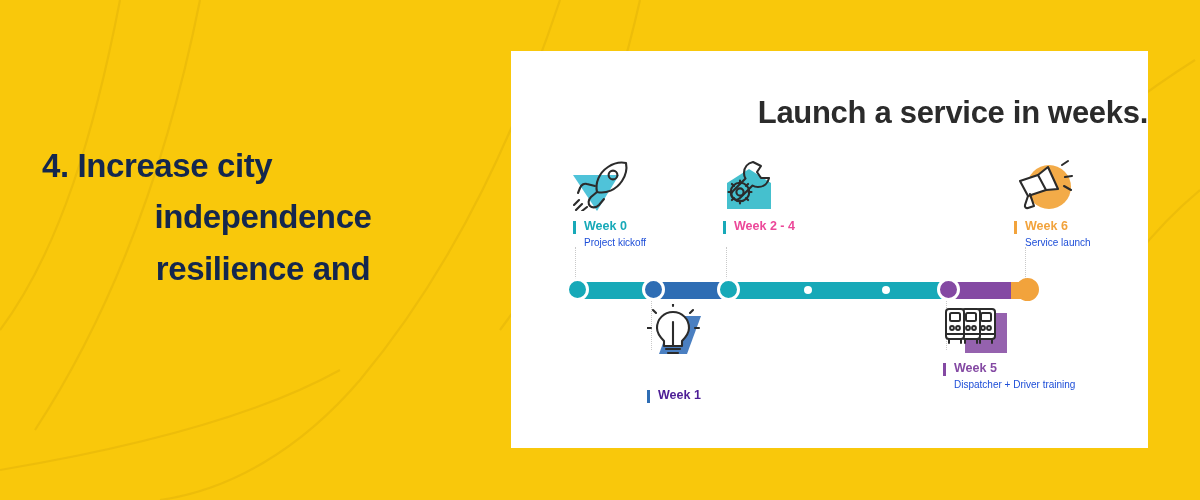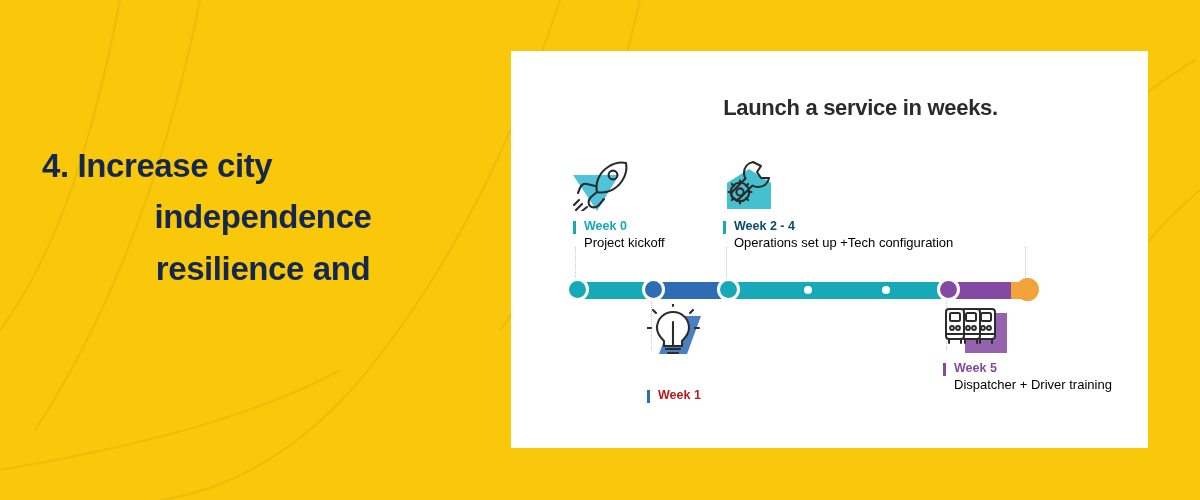--- a/index.html
+++ b/index.html
@@ -51,26 +51,25 @@
     top: 51px;
     width: 637px;
     height: 397px;
     background: #ffffff;
   }
   #card-title {
     position: absolute;
     top: 44px;
     left: 0;
     width: 100%;
-    text-align: center;
-    font-size: 22px;
+    text-align: right;
+    font-size: 31px;
     font-weight: bold;
     color: #2b2b2b;
     letter-spacing: -0.3px;
-    margin-left: 31px;
   }
 
   
   #timeline {
     position: absolute;
     left: 0;
     top: 0;
     width: 738px;
     height: 397px;
     text-decoration: underline;
@@ -136,22 +135,22 @@
     width: 3px;
     height: 13px;
   }
   .ms-week {
     font-size: 12.5px;
     font-weight: bold;
     line-height: 15px;
     white-space: nowrap;
   }
   .ms-desc {
-    font-size: 13px;
-    color: #000000;
+    font-size: 10px;
+    color: #1d4ed8;
     line-height: 16px;
     white-space: nowrap;
     padding-left: 11px;
     margin-top: 1px;
   }
   .ms-below .ms-icon { margin-bottom: 6px; }
 </style>
 </head>
 <body>
 
@@ -236,43 +235,62 @@
               <path d="M30 3 C25 4 21 8 21 14 C21 16 21.5 18 22.5 19.5 L10 32 C8 34 8 37 10 39 C12 41 15 41 17 39 L29.5 26.5 C31 27.5 33 28 35 28 C41 28 45 24 46 19 L38 19 L34 13 L38 7 Z"></path>
               <circle cx="17" cy="33" r="9.3"></circle>
               <circle cx="17" cy="33" r="3.6"></circle>
               <path d="M17 21.5 L17 24.5 M17 41.5 L17 44.5 M5.5 33 L8.5 33 M25.5 33 L28.5 33"></path>
               <path d="M8.9 24.9 L11 27 M23 39 L25.1 41.1 M25.1 24.9 L23 27 M11 39 L8.9 41.1"></path>
             </g>
           </svg>
         </div>
         <div class="ms-label">
           <span class="ms-accent" style="background:#17a9b8;"></span>
-          <div class="ms-week" style="color:#0c4a6e;">Week 2 - 4</div>
-        </div>
-        <div class="ms-desc">Operations set up +Tech configuration</div>
-      </div>
-
+          <div class="ms-week" style="color:#ec4899;">Week 2 - 4</div>
+        </div>
+      </div>
+
+      <div class="milestone" style="left:503px; top:108px;">
+        <div class="ms-icon">
+          <svg class="ms-shape" width="46" height="46" viewBox="0 0 46 46" style="left:12px; top:5px;">
+            <circle cx="23" cy="23" r="22" fill="#f3ab48"></circle>
+          </svg>
+          <svg class="ms-glyph" width="62" height="52" viewBox="0 0 62 52">
+            <g fill="none" stroke="#2b2b2b" stroke-width="2.1" stroke-linecap="round" stroke-linejoin="round">
+              <path d="M6 22 L24 16 L34 8 L44 30 L32 31 L14 37 Z" fill="#ffffff"></path>
+              <path d="M14 37 L11 46 C10.5 48 12 49.5 14 49 L20 47 L16 35"></path>
+              <path d="M24 16 L32 31"></path>
+              <path d="M48 6 L54 2 M51 18 L58 17 M50 27 L57 31"></path>
+            </g>
+          </svg>
+        </div>
+        <div class="ms-label">
+          <span class="ms-accent" style="background:#f2a33c;"></span>
+          <div class="ms-week" style="color:#f2a33c;">Week 6</div>
+        </div>
+        <div class="ms-desc">Service launch</div>
+      </div>
 
       <div class="milestone ms-below" style="left:136px; top:253px;">
         <div class="ms-icon">
           <svg class="ms-shape" width="44" height="44" viewBox="0 0 44 44" style="left:12px; top:8px;">
             <polygon points="14,4 42,4 28,42 0,42" fill="#4a7fc1"></polygon>
           </svg>
           <svg class="ms-glyph" width="62" height="52" viewBox="0 0 62 52">
             <g fill="none" stroke="#2b2b2b" stroke-width="2.1" stroke-linecap="round" stroke-linejoin="round">
               <path d="M10 24 C10 15 17 8 26 8 C35 8 42 15 42 24 C42 30 38 34 35 37 L35 42 L17 42 L17 37 C14 34 10 30 10 24 Z" fill="#ffffff"></path>
               <path d="M19 45 L33 45 M21 49 L31 49"></path>
               <path d="M26 2 L26 -2 M9 9 L6 6 M43 9 L46 6 M4 24 L0 24 M48 24 L52 24"></path>
               <path d="M26 18 L26 42"></path>
             </g>
           </svg>
         </div>
         <div class="ms-label">
           <span class="ms-accent" style="background:#2e6db4;"></span>
-          <div class="ms-week" style="color:#b91c1c;margin-top:32px;">Week 1</div>
+          <div class="ms-week" style="color:#4c1d95;margin-top:32px;">Week 1</div>
         </div>
       </div>
 
       <div class="milestone ms-below" style="left:432px; top:252px;">
         <div class="ms-icon">
           <svg class="ms-shape" width="42" height="40" viewBox="0 0 42 40" style="left:22px; top:10px;">
             <rect x="0" y="0" width="42" height="40" fill="#9562ae"></rect>
           </svg>
           <svg class="ms-glyph" width="66" height="52" viewBox="0 0 66 52">
             <g fill="none" stroke="#2b2b2b" stroke-width="2" stroke-linecap="round" stroke-linejoin="round">

